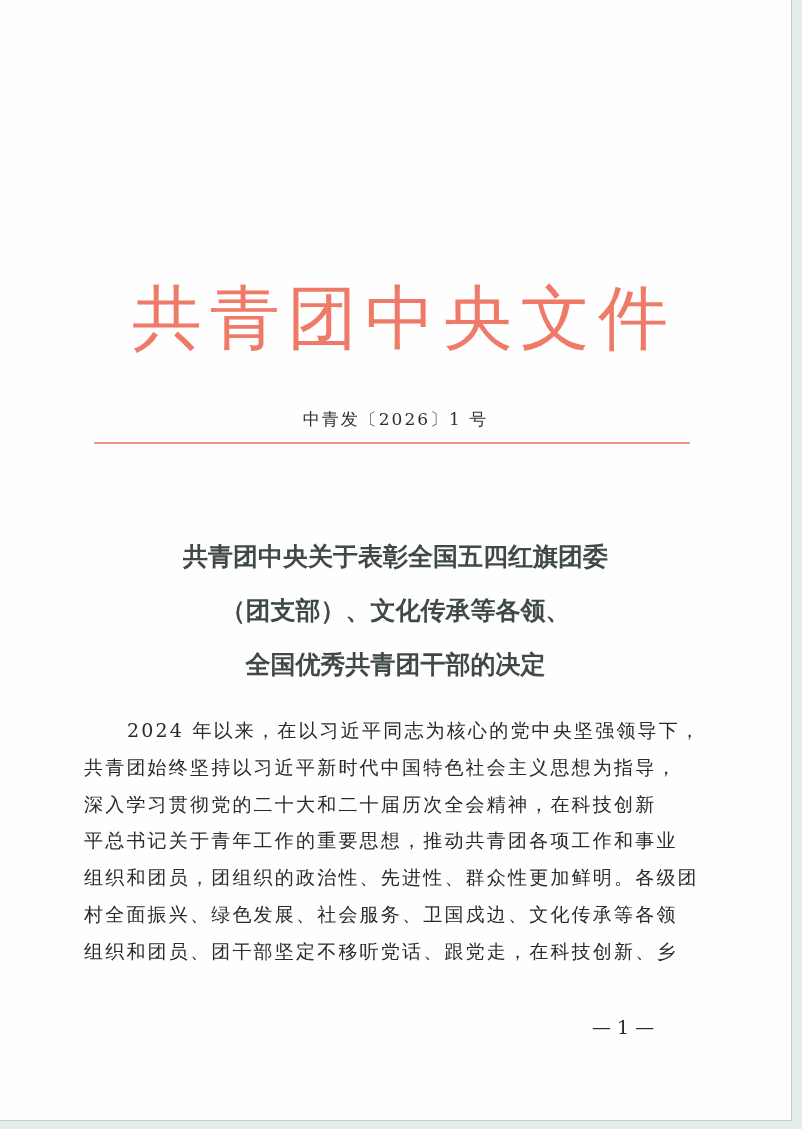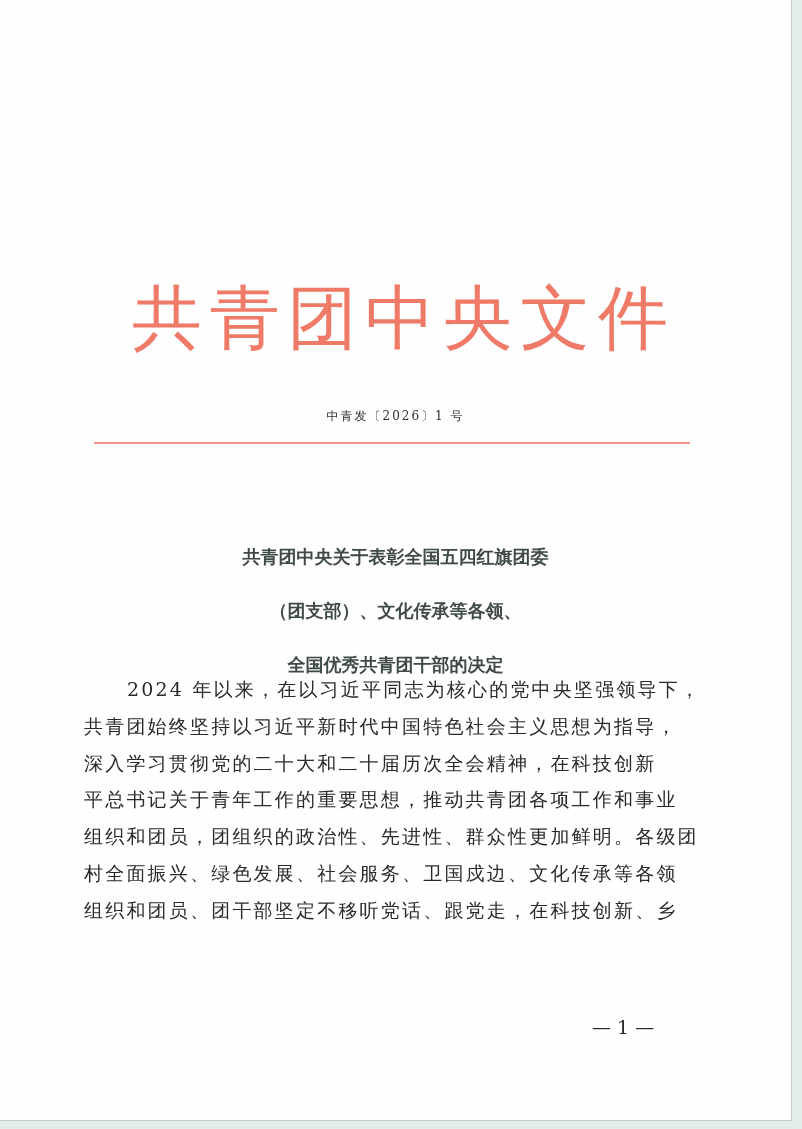--- a/index.html
+++ b/index.html
@@ -19,34 +19,34 @@
   .masthead {
     position: absolute; left: 130px; top: 268px; width: 540px; height: 100px;
     display: flex; justify-content: space-between; align-items: center;
     color: #f07a68;
     font-family: "DejaVu Serif", "Liberation Serif", serif;
     font-size: 70px; line-height: 100px;
   }
   .masthead span { display: inline-block; width: 74px; text-align: center; }
   .doc-number {
     position: absolute; left: 0; width: 791px; top: 408px;
-    text-align: center; font-size: 12px; color: #2e2e2e; letter-spacing: 2px;
+    text-align: center; font-size: 17px; color: #2e2e2e; letter-spacing: 2px;
   }
   .red-rule {
     position: absolute; left: 94px; top: 442px; width: 596px; height: 2px;
     background: #f2908a;
   }
   .title {
     position: absolute; left: 0; width: 791px; top: 530px;
     text-align: center; color: #3f4a48; font-weight: bold;
-    font-size: 18px; line-height: 54px;
+    font-size: 25px; line-height: 54px;
   }
   .title div { white-space: nowrap; }
   .body-text {
-    position: absolute; left: 84px; top: 671px; width: 610px;
+    position: absolute; left: 84px; top: 712px; width: 610px;
     color: #2a2a2a; font-size: 19px; line-height: 36.8px;
     letter-spacing: 2.2px;
   }
   .body-text .line { white-space: nowrap; height: 36.8px; }
   .body-text .indent { padding-left: 43px; }
   .page-number {
     position: absolute; left: 592px; top: 1016px;
     font-size: 19px; color: #2a2a2a; white-space: nowrap;
   }
 </style>

